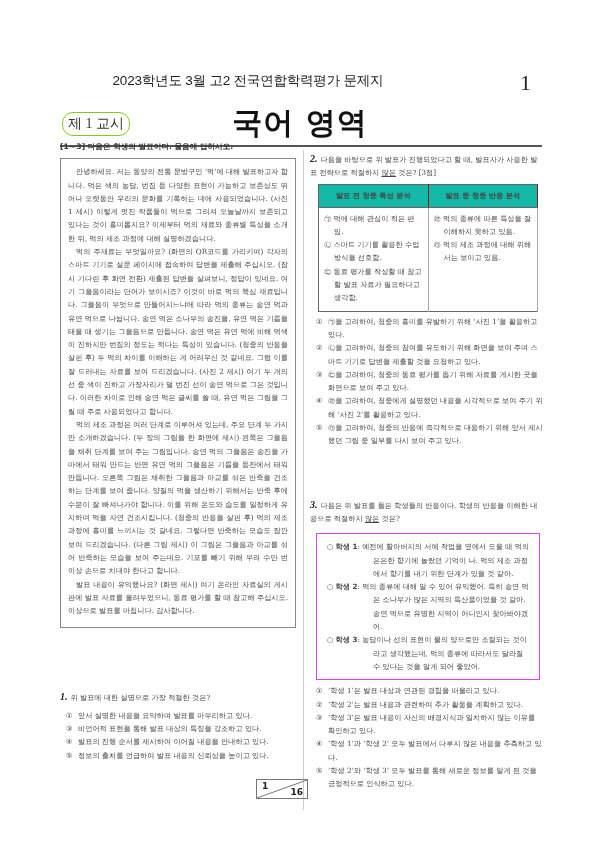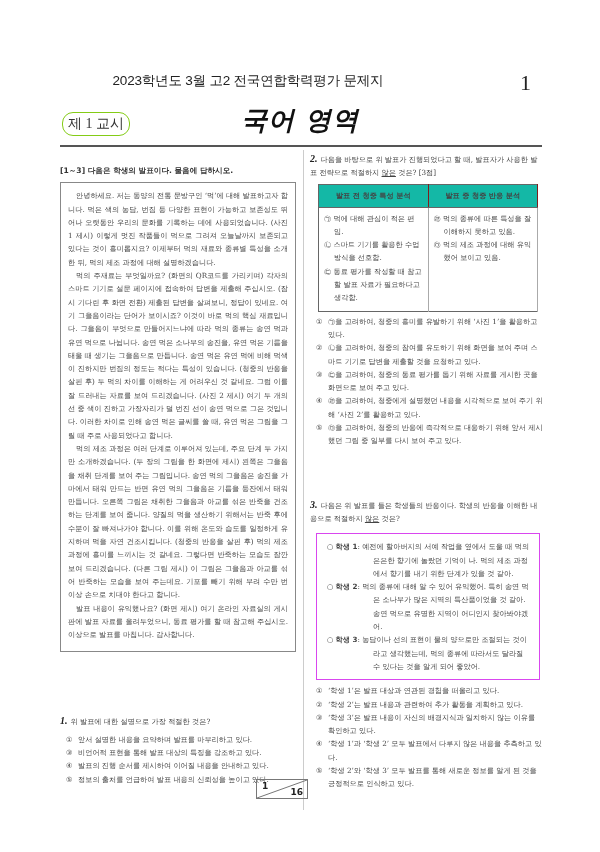--- a/index.html
+++ b/index.html
@@ -2,26 +2,26 @@
 <html><head>
 <meta charset="utf-8">
 <style>
   html, body { margin:0; padding:0; background:#ffffff; }
   body { width:600px; height:852px; position:relative; overflow:hidden; color:#222; font-family:"DejaVu Serif", serif; }
   .abs { position:absolute; }
 
   #header-title { left:0; width:496px; top:72px; text-align:center; font-size:13.5px; font-family:"Liberation Sans", sans-serif; color:#222; letter-spacing:-0.2px; }
   #page-number { left:520px; top:70px; font-size:22px; font-family:"Liberation Serif", serif; color:#222; }
   #period-badge { left:62px; top:112px; width:66px; height:22px; border:1px solid #84cc16; border-radius:11px; font-size:14px; text-align:center; line-height:22px; font-family:"Liberation Serif", serif; color:#333; }
-  #subject-title { left:0; width:600px; top:103px; text-align:center; font-size:26px; font-weight:bold; font-family:"DejaVu Sans", sans-serif; color:#111; letter-spacing:1px;font-style:italic; }
+  #subject-title { left:0; width:600px; top:103px; text-align:center; font-size:30px; font-weight:bold; font-family:"DejaVu Sans", sans-serif; color:#111; letter-spacing:1px; }
   #top-rule { left:60px; top:145px; width:482px; height:2px; background:#555; }
   #col-divider { left:303px; top:150px; width:1px; height:660px; background:#ccc; }
 
   .col { position:absolute; font-size:7.2px; line-height:13.3px; color:#444; }
-  #col-left { left:60px; top:164px; width:236px; }
+  #col-left { left:60px; top:140px; width:236px; }
   #col-right { left:310px; top:152px; width:234px; }
 
   .set-head { font-family:"DejaVu Sans", sans-serif; font-weight:bold; font-size:7.6px; color:#333; margin-bottom:5px; }
   .passage { border:1px solid #888; padding:6px 7px 10px 7px; text-align:justify; }
   .passage p { margin:0; text-indent:8px; }
 
   .q-stem { margin:0 0 4px 0; }
   .q-num { font-weight:bold; font-style:italic; font-size:10px; font-family:"Liberation Serif", serif; color:#222; margin-right:3px; }
   .underline { text-decoration:underline; }
   .choices { margin:0; padding:0; list-style:none; }
@@ -88,21 +88,21 @@
         <th>발표 중 청중 반응 분석</th>
       </tr>
       <tr>
         <td>
           <div class="it">㉠ 먹에 대해 관심이 적은 편임.</div>
           <div class="it">㉡ 스마트 기기를 활용한 수업 방식을 선호함.</div>
           <div class="it">㉢ 동료 평가를 작성할 때 참고할 발표 자료가 필요하다고 생각함.</div>
         </td>
         <td>
           <div class="it">㉣ 먹의 종류에 따른 특성을 잘 이해하지 못하고 있음.</div>
-          <div class="it">㉤ 먹의 제조 과정에 대해 유익했어 보이고 있음.</div>
+          <div class="it">㉤ 먹의 제조 과정에 대해 위해서는 보이고 있음.</div>
         </td>
       </tr>
     </tbody>
       </table>
     <ul class="choices">
       <li><span class="mk">①</span><span>㉠을 고려하여, 청중의 흥미를 유발하기 위해 ‘사진 1’을 활용하고 있다.</span></li>
       <li><span class="mk">②</span><span>㉡을 고려하여, 청중의 참여를 유도하기 위해 화면을 보여 주며 스마트 기기로 답변을 제출할 것을 요청하고 있다.</span></li>
       <li><span class="mk">③</span><span>㉢을 고려하여, 청중의 동료 평가를 돕기 위해 자료를 게시한 곳을 화면으로 보여 주고 있다.</span></li>
       <li><span class="mk">④</span><span>㉣을 고려하여, 청중에게 설명했던 내용을 시각적으로 보여 주기 위해 ‘사진 2’를 활용하고 있다.</span></li>
       <li><span class="mk">⑤</span><span>㉤을 고려하여, 청중의 반응에 즉각적으로 대응하기 위해 앞서 제시했던 그림 중 일부를 다시 보여 주고 있다.</span></li>

